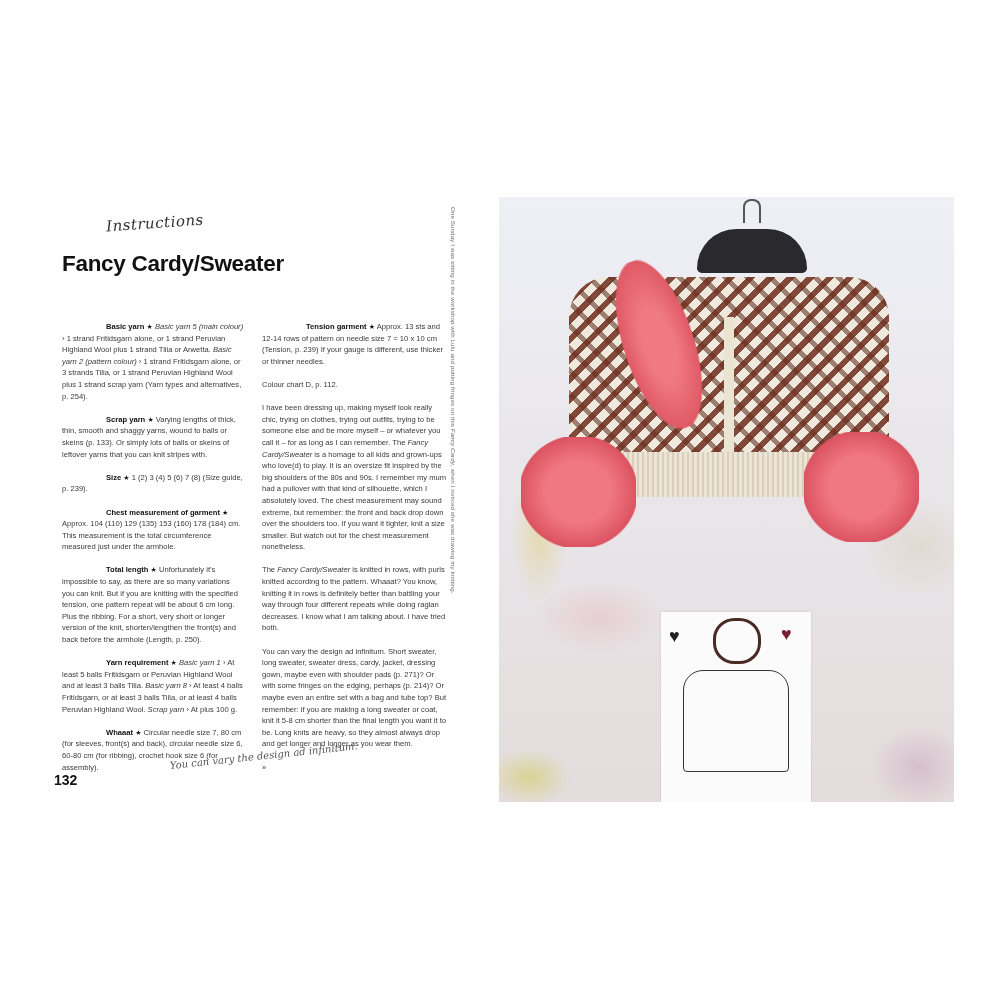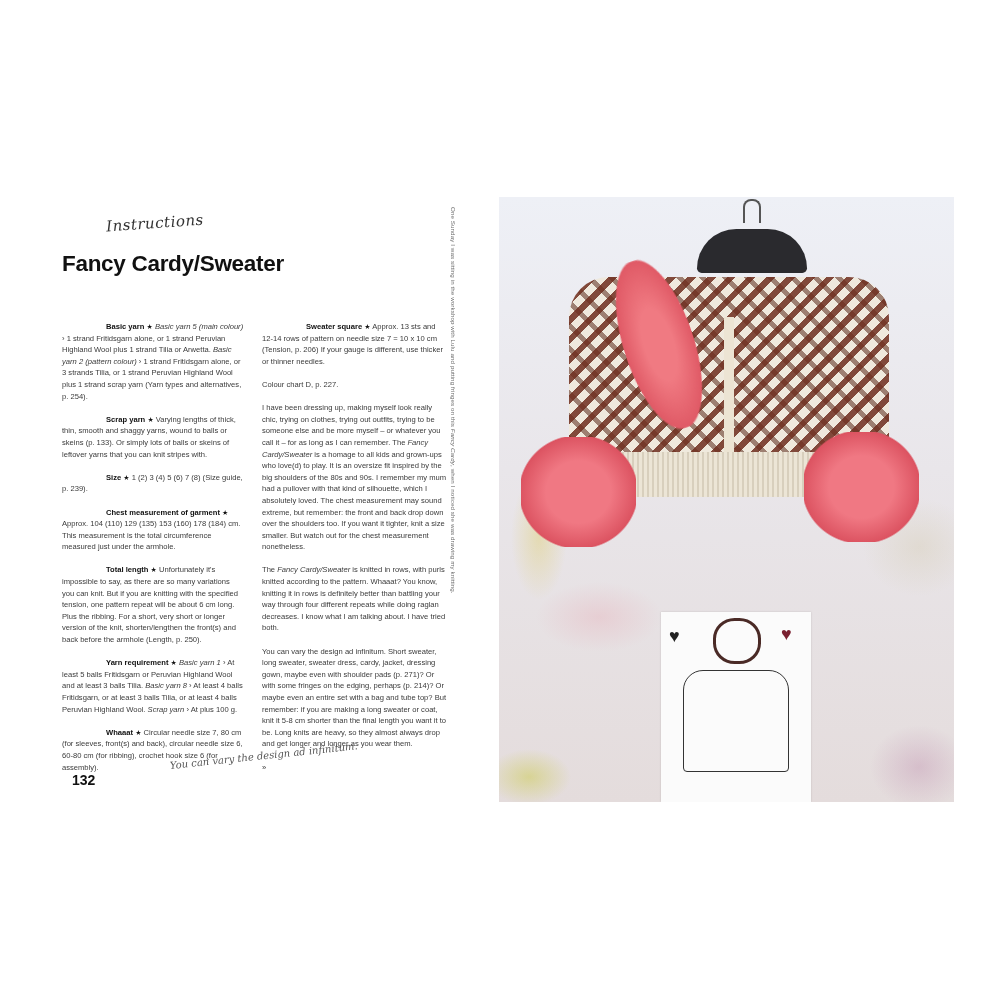--- a/index.html
+++ b/index.html
@@ -23,21 +23,21 @@
       position: absolute; top: 321px; width: 182px;
       font-size: 7.6px; line-height: 11.6px; color: #3a3a3a;
     }
     .col.left { left: 62px; }
     .col.right { left: 262px; width: 186px; }
     .col p { margin: 0 0 11.6px 0; }
     .col b { color: #111; font-weight: bold; padding-left: 44px; }
     .col i { font-style: italic; }
     .star { color: #111; font-size: 7px; }
     .page-num {
-      position: absolute; left: 72px; top: 772px;
+      position: absolute; left: 54px; top: 772px;
       font-weight: bold; font-size: 14px; color: #111;
     }
     .caption-script {
       position: absolute; left: 170px; top: 760px;
       font-family: "DejaVu Serif", serif; font-style: italic;
       font-size: 10px; color: #555; transform: rotate(-6deg); transform-origin: left center;
     }
     .gutter-text {
       position: absolute; left: 450px; top: 207px;
       writing-mode: vertical-rl;
@@ -135,24 +135,24 @@
       <i>Basic yarn 1</i><span> › At least 5 balls Fritidsgarn or Peruvian Highland Wool and at least 3 balls Tilia. </span><i>Basic yarn 8</i><span> › At least 4 balls Fritidsgarn, or at least 3 balls Tilia, or at least 4 balls Peruvian Highland Wool. </span><i>Scrap yarn</i><span> › At plus 100 g.</span>
     </p>
     <p>
       <b>Whaaat</b>
       <span class="star">★</span><span> Circular needle size 7, 80 cm (for sleeves, front(s) and back), circular needle size 6, 60-80 cm (for ribbing), crochet hook size 6 (for assembly).</span>
     </p>
   </div>
 
   <div class="col right">
     <p>
-      <b>Sweater square</b>
-      <span class="star">★</span><span> Approx. 13 sts and 12-14 rows of pattern on needle size 7 = 10 x 10 cm (Tension, p. 206) If your gauge is different, use thicker or thinner needles.</span>
+      <b>Tension garment</b>
+      <span class="star">★</span><span> Approx. 13 sts and 12-14 rows of pattern on needle size 7 = 10 x 10 cm (Tension, p. 239) If your gauge is different, use thicker or thinner needles.</span>
     </p>
-    <p>Colour chart D, p. 227.</p>
+    <p>Colour chart D, p. 112.</p>
     <p><span>I have been dressing up, making myself look really chic, trying on clothes, trying out outfits, trying to be someone else and be more myself – or whatever you call it – for as long as I can remember. The </span><i>Fancy Cardy/Sweater</i><span> is a homage to all kids and grown-ups who love(d) to play. It is an oversize fit inspired by the big shoulders of the 80s and 90s. I remember my mum had a pullover with that kind of silhouette, which I absolutely loved. The chest measurement may sound extreme, but remember: the front and back drop down over the shoulders too. If you want it tighter, knit a size smaller. But watch out for the chest measurement nonetheless.</span></p>
     <p><span>The </span><i>Fancy Cardy/Sweater</i><span> is knitted in rows, with purls knitted according to the pattern. Whaaat? You know, knitting it in rows is definitely better than battling your way through four different repeats while doing raglan decreases. I know what I am talking about. I have tried both.</span></p>
     <p>You can vary the design ad infinitum. Short sweater, long sweater, sweater dress, cardy, jacket, dressing gown, maybe even with shoulder pads (p. 271)? Or with some fringes on the edging, perhaps (p. 214)? Or maybe even an entire set with a bag and tube top? But remember: if you are making a long sweater or coat, knit it 5-8 cm shorter than the final length you want it to be. Long knits are heavy, so they almost always drop and get longer and longer as you wear them.</p>
     <p>»</p>
   </div>
 
   <div class="page-num">132</div>
   <div class="caption-script">You can vary the design ad infinitum.</div>
 
   <div class="gutter-text"><span>One Sunday I was sitting in the workshop with Lulu and putting fringes on this </span><i>Fancy Cardy</i><span>, when I noticed she was drawing my knitting.</span></div>

